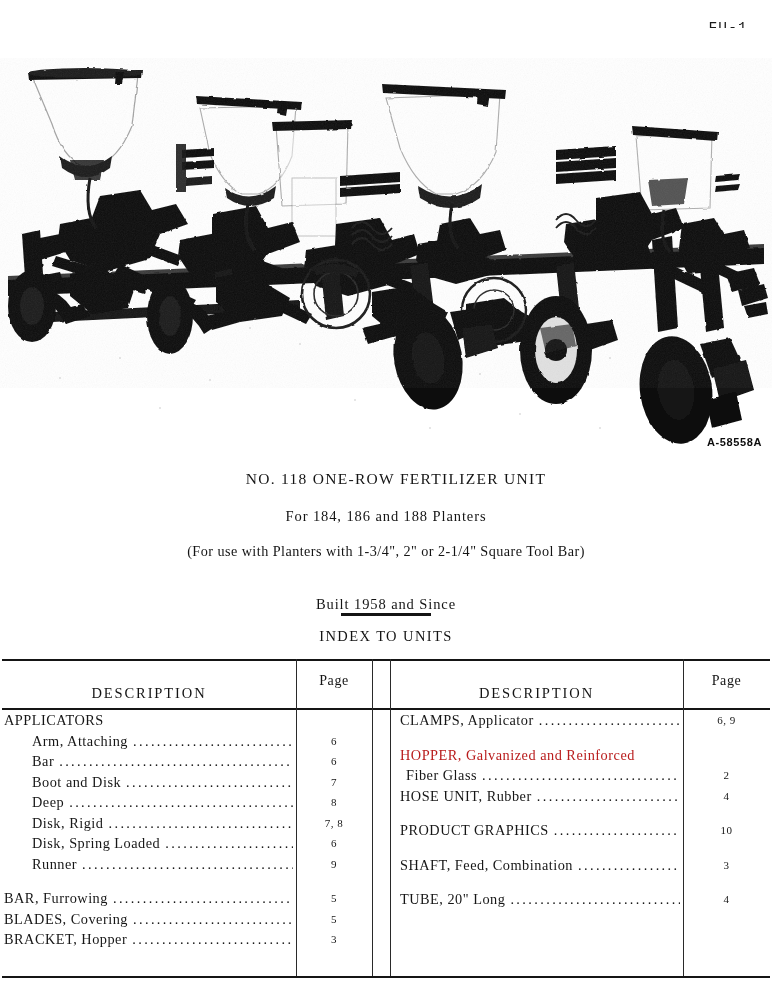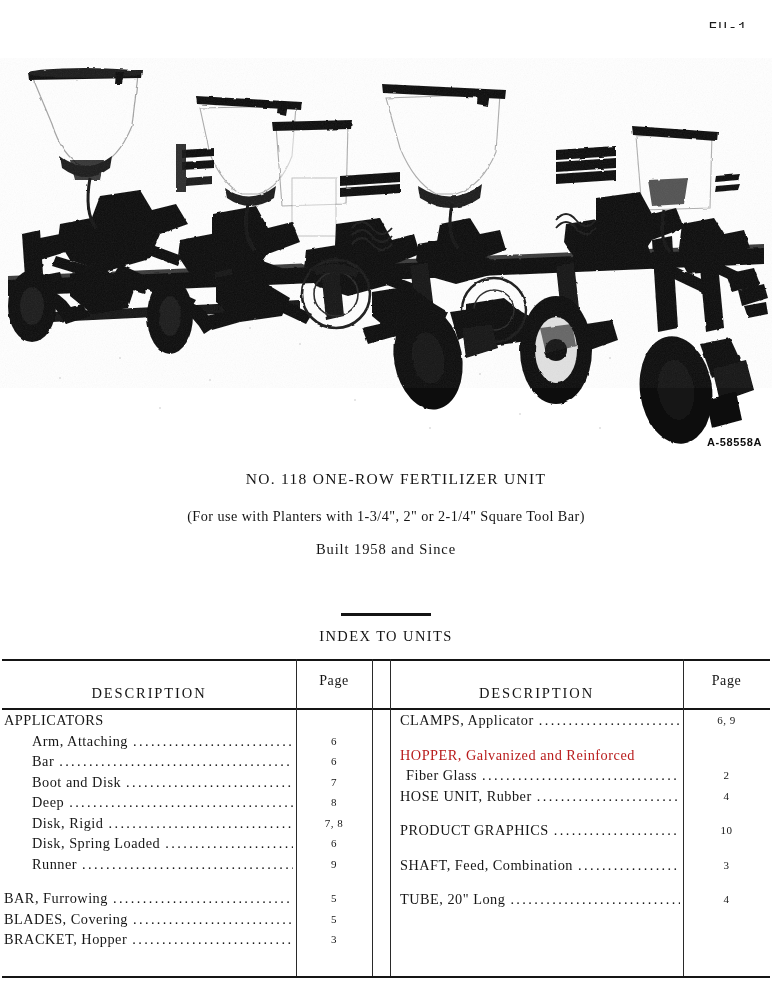--- a/index.html
+++ b/index.html
@@ -62,21 +62,21 @@
     color: #141414;
     letter-spacing: 0.75px;
   }
   #caption .cap-title {
     font-size: 15.5px;
     letter-spacing: 1.3px;
     margin-bottom: 20px;
     padding-left: 20px;
   }
   #caption .cap-sub1 { font-size: 14.5px; margin-bottom: 18px; letter-spacing: 0.9px; }
-  #caption .cap-sub2 { font-size: 14.2px; margin-bottom: 16px; letter-spacing: 0.45px; }
+  #caption .cap-sub2 { font-size: 14.2px; margin-bottom: 36px; letter-spacing: 0.45px; }
   #caption .cap-sub3 { font-size: 14.5px; letter-spacing: 0.9px; }
 
   
   #short-rule {
     position: absolute;
     left: 341px;
     top: 613px;
     width: 90px;
     height: 3px;
     background: #141414;
@@ -418,20 +418,21 @@
       <circle cx="600" cy="400" r="1" fill="#333"></circle>
       <circle cx="60" cy="350" r="1" fill="#333"></circle>
       <circle cx="430" cy="400" r="1" fill="#333"></circle>
     </g>
   </svg>
   <div id="figure-code">A-58558A</div>
 </div>
 
 <div id="caption">
   <div class="cap-line cap-title">NO. 118 ONE-ROW FERTILIZER UNIT</div>
+  <div class="cap-line cap-sub1">For 184, 186 and 188 Planters</div>
   <div class="cap-line cap-sub2">(For use with Planters with 1-3/4", 2" or 2-1/4" Square Tool Bar)</div>
   <div class="cap-line cap-sub3">Built 1958 and Since</div>
 </div>
 
 <div id="short-rule"></div>
 <div id="index-heading">INDEX TO UNITS</div>
 
 <div id="index-table">
   <div class="tbl-rule-top"></div>
   <div class="tbl-rule-head"></div>

